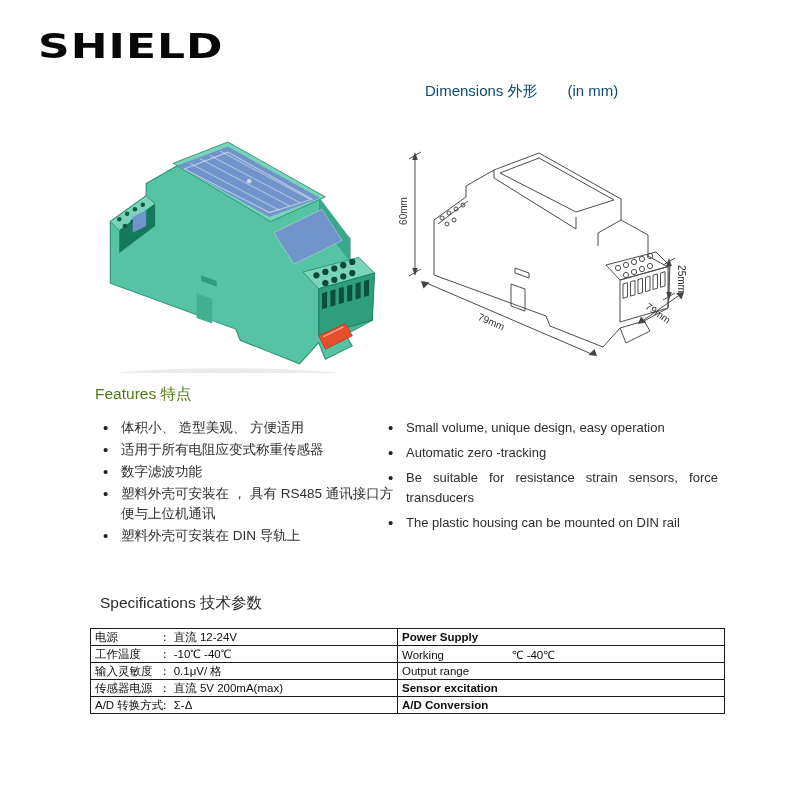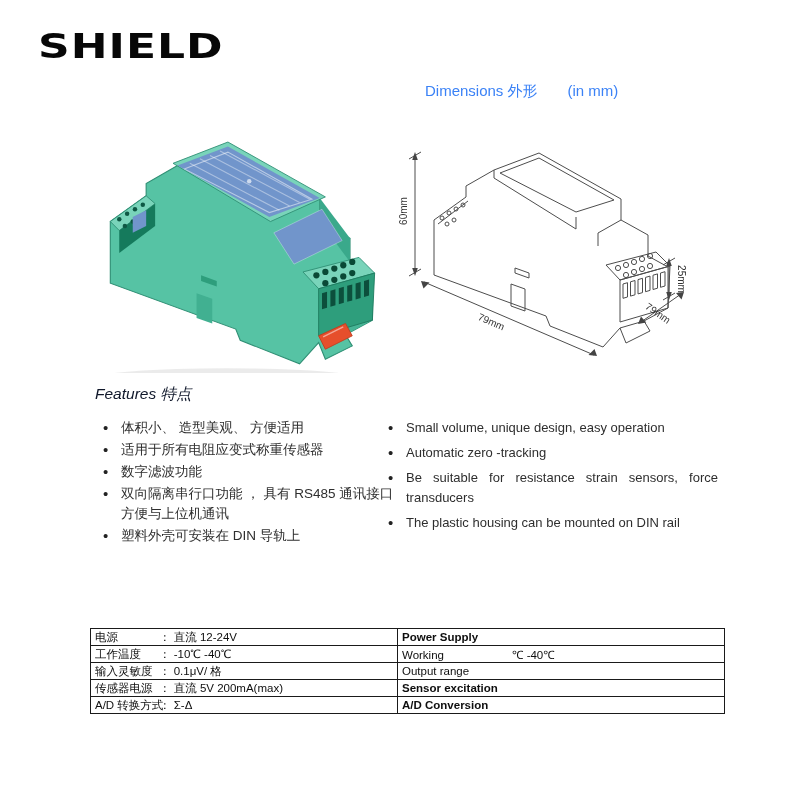--- a/index.html
+++ b/index.html
@@ -3,27 +3,27 @@
 <meta charset="utf-8">
 <style>
   html,body{margin:0;padding:0;background:#ffffff;}
   .page{position:relative;width:800px;height:800px;background:#ffffff;overflow:hidden;
         font-family:"Liberation Sans",sans-serif;color:#222;}
   
   .logo{position:absolute;left:38px;top:26px;font-family:"DejaVu Sans",sans-serif;
         font-weight:900;font-size:44px;letter-spacing:1px;color:#070707;
         transform:scaleY(0.78);transform-origin:left top;}
   
-  .dim-head{position:absolute;left:425px;top:82px;font-size:15px;color:#3b82f6;}
+  .dim-head{position:absolute;left:425px;top:82px;font-size:15px;color:#0c4a6e;}
   .dim-head .unit{margin-left:30px;}
   
   .photo{position:absolute;left:88px;top:127px;}
   .drawing{position:absolute;left:398px;top:132px;}
   
-  .feat-title{position:absolute;left:95px;top:384px;font-size:15.5px;color:#0f172a;font-style:italic;}
+  .feat-title{position:absolute;left:95px;top:384px;font-size:15.5px;color:#4d7c0f;}
   .blist{position:absolute;margin:4px;padding:0;list-style:none;}
   .blist li{position:relative;padding-left:22px;margin:0 0 2px 0;font-size:13px;
             line-height:20px;color:#2e2e2e;}
   .blist li::before{content:"\2022";position:absolute;left:4px;top:0;font-size:15px;color:#222;}
   .cn-list{left:95px;top:414px;width:300px;}
   .cn-list li{font-size:13.5px;}
   .en-list{left:380px;top:414px;width:334px;}
   .en-list li{margin-bottom:5px;text-align:justify;}
   
   .spec-title{position:absolute;left:100px;top:593px;font-size:15.5px;color:#2b2b2b;}
@@ -168,30 +168,31 @@
       <text x="280" y="147" text-anchor="middle" transform="rotate(90 280 147)">25mm</text>
       <text x="258" y="184" text-anchor="middle" transform="rotate(35 258 184)">79mm</text>
     </g>
   </svg>
 
   <div class="feat-title">Features 特点</div>
   <ul class="blist cn-list">
     <li>体积小、 造型美观、 方便适用</li>
     <li>适用于所有电阻应变式称重传感器</li>
     <li>数字滤波功能</li>
-    <li>双向隔离串行口功能 ， 具有 RS485 通讯接口方便与上位机通讯</li>
+    <li>塑料外壳可安装在 ， 具有 RS485 通讯接口方便与上位机通讯</li>
     <li>塑料外壳可安装在 DIN 导轨上</li>
   </ul>
   <ul class="blist en-list">
     <li>Small volume, unique design, easy operation</li>
     <li>Automatic zero -tracking</li>
     <li>Be suitable for resistance strain sensors,  force transducers</li>
     <li>The plastic housing can be mounted on DIN rail</li>
   </ul>
 
+  <div class="spec-title">Specifications 技术参数</div>
   <table class="spec-table">
     <tbody>
       <tr>
         <td class="cn"><span class="lbl">电源</span><span>： 直流 12-24V</span></td>
         <td class="en"><span class="lbl2 b">Power Supply</span><span></span></td>
       </tr>
       <tr>
         <td class="cn"><span class="lbl">工作温度</span><span>： -10℃ -40℃</span></td>
         <td class="en"><span class="lbl2">Working</span><span>℃ -40℃</span></td>
       </tr>

